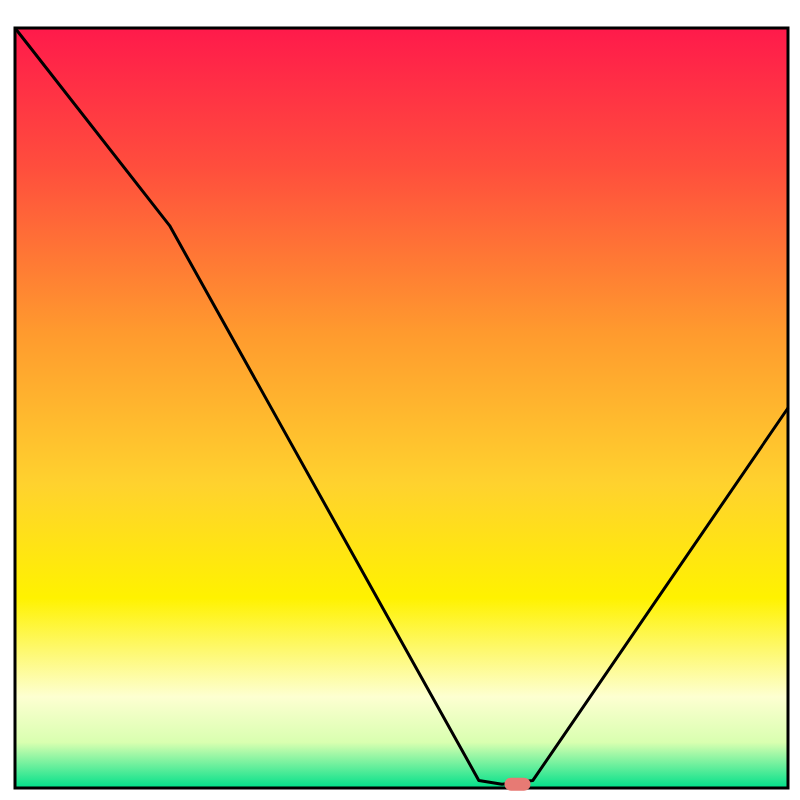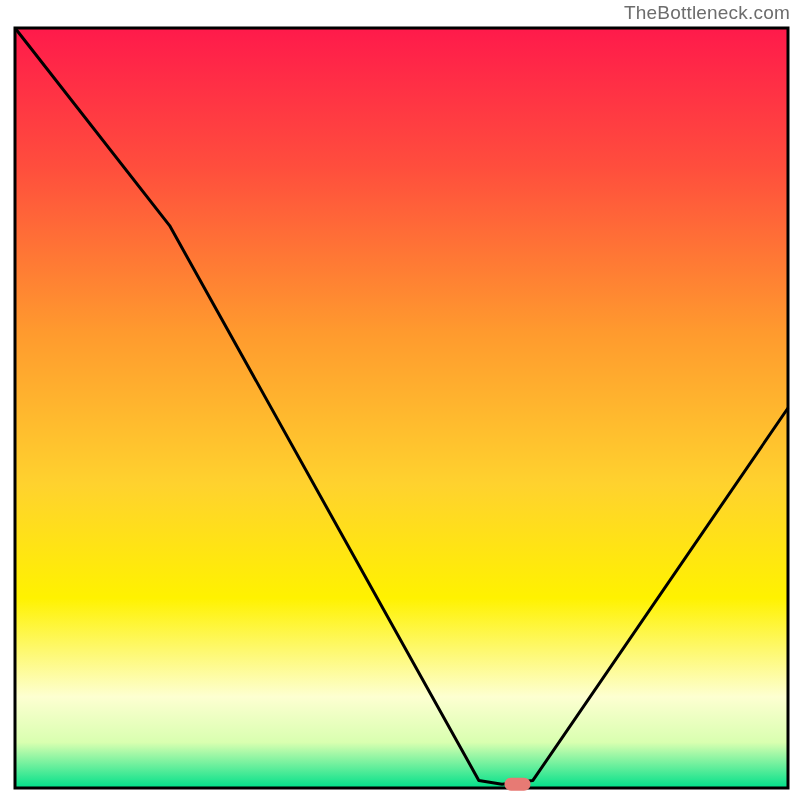--- a/index.html
+++ b/index.html
@@ -49,14 +49,13 @@
 
     <rect id="grad-rect" x="15" y="28" width="773" height="760" fill="url(#bg-grad)"></rect>
 
     <rect id="frame-rect" x="15" y="28" width="773" height="760" fill="none" stroke="#000" stroke-width="3"></rect>
 
     <path id="curve-path" fill="none" stroke="#000" stroke-width="3" stroke-linejoin="round" d="M15.0,28.0 L169.6,225.6 L478.8,780.4 L502.0,784.2 L532.9,780.4 L788.0,408.0"></path>
 
     <rect id="marker-rect" x="504.5" y="777.7" width="26" height="13" rx="6.5" ry="6.5" fill="#e77a74"></rect>
   </svg>
 
-  <div class="watermark">TheBottleneck.com</div>
 </div>
 
 </body></html>

